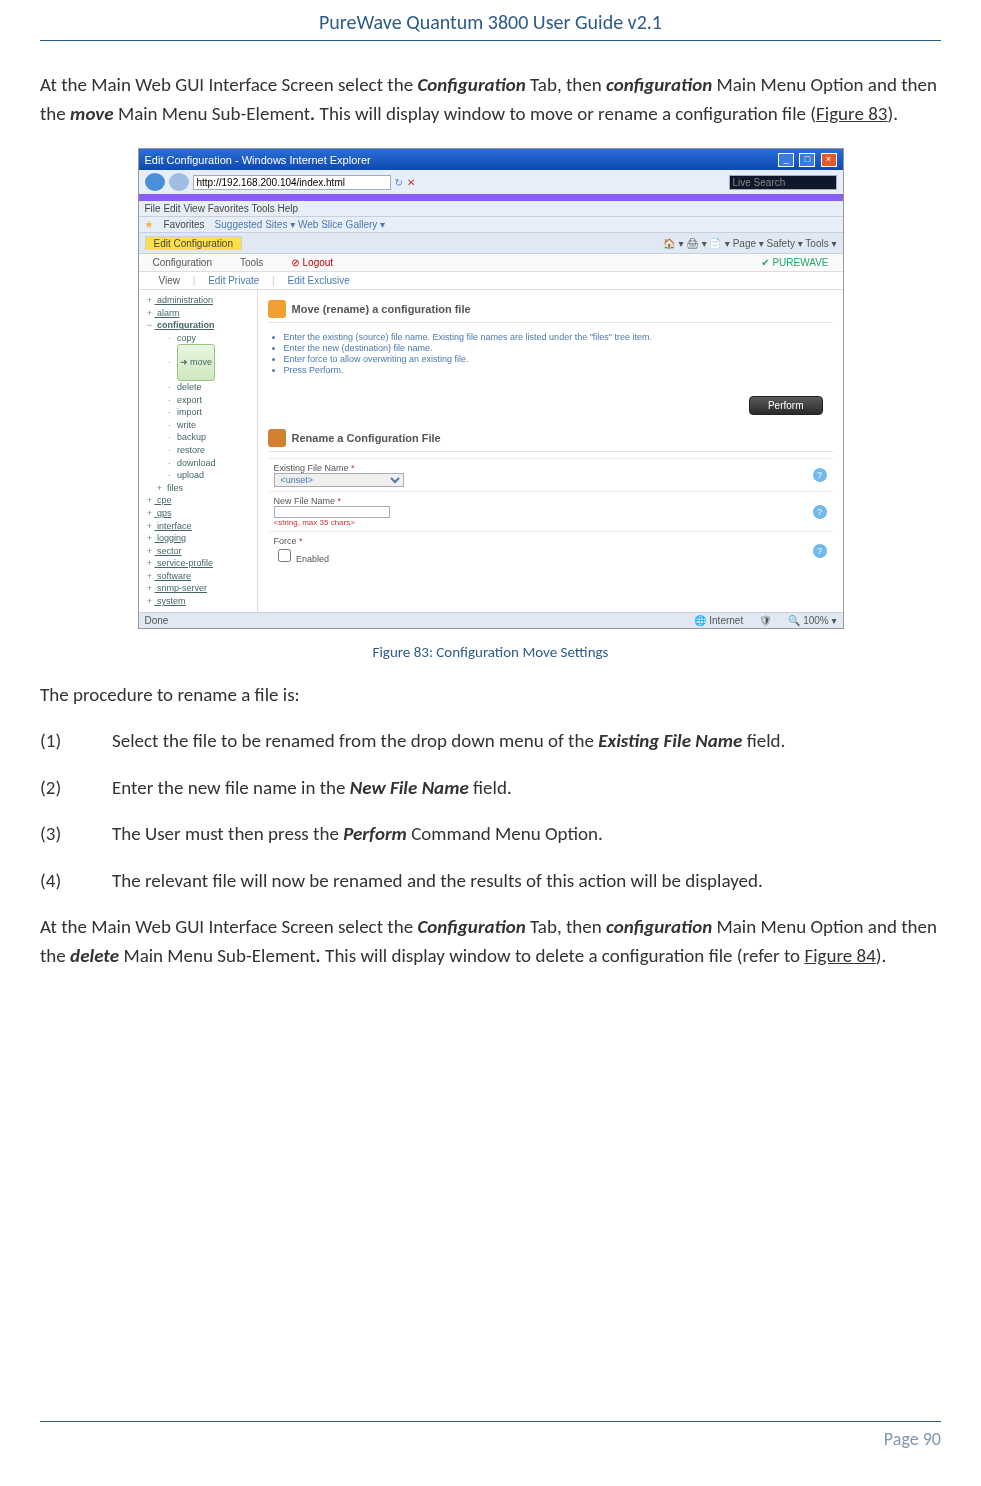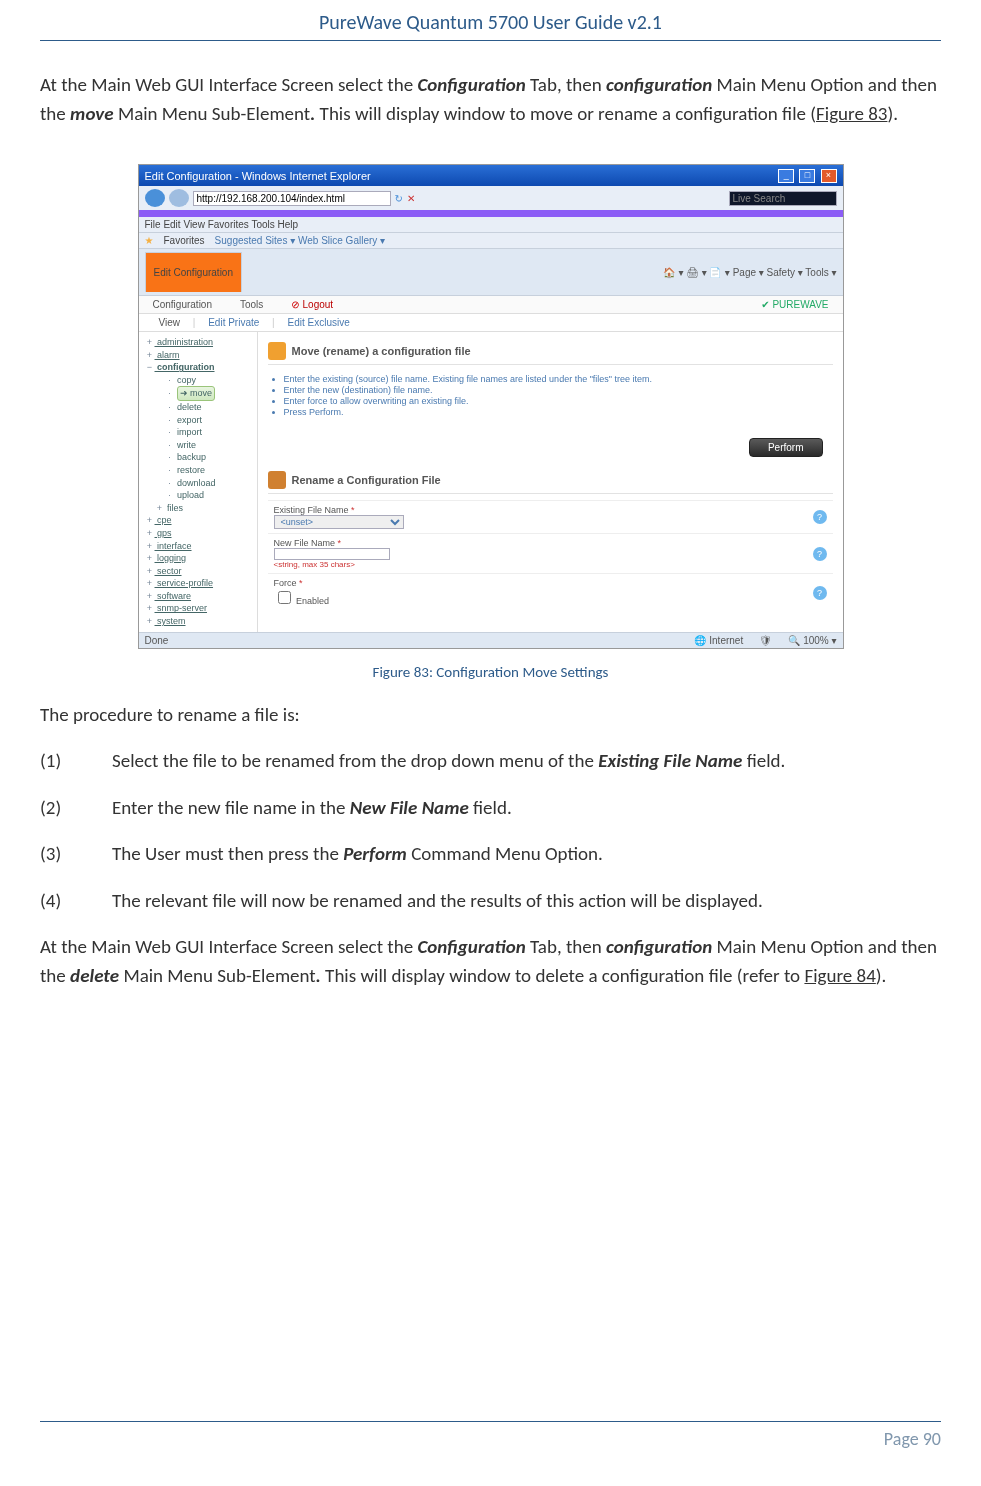--- a/index.html
+++ b/index.html
@@ -27,21 +27,21 @@
   .body-text {
     font-size: 19px;
     line-height: 1.5;
     color: #333;
     margin: 0 0 18px 0;
   }
   .bi { font-weight: bold; font-style: italic; }
   .fig-ref { text-decoration: underline; }
   .figure-wrap {
     text-align: center;
-    margin: 36px 0 10px 0;
+    margin: 20px 0 10px 0;
   }
   .figure-caption {
     text-align: center;
     font-size: 15px;
     color: #2d5b8a;
     margin: 14px 0 20px 0;
   }
   ol.proc {
     list-style: none;
     padding: 0;
@@ -128,24 +128,24 @@
   .ie-fav { display: flex; gap: 10px; align-items: center; }
   .ie-fav .star { color: #f5b042; }
   .ie-tabrow {
     display: flex;
     justify-content: space-between;
     align-items: center;
     padding: 3px 6px;
     background: #dfe8f3;
   }
   .ie-tabrow .tab {
-    background: #f97316;
+    background: #fde047;
     border: 1px solid #c7d0dc;
     border-bottom: none;
-    padding: 14px 8px;
+    padding: 1px 8px;
     font-size: 10px;
   }
   .ie-tabrow .rtool { font-size: 10px; color: #555; }
   .app-top {
     display: flex;
     font-size: 10px;
     background: #fafafa;
     border-bottom: 1px solid #ddd;
   }
   .app-top .atab {
@@ -179,21 +179,21 @@
   }
   .tree .node { white-space: nowrap; overflow: hidden; }
   .tree .exp { color: #789; display: inline-block; width: 10px; text-align: center; }
   .tree .i1 { padding-left: 0px; text-decoration: underline; }
   .tree .i2 { padding-left: 10px; }
   .tree .i3 { padding-left: 20px; }
   .tree .sel {
     background: linear-gradient(#e8f5e0, #cfe8c0);
     border: 1px solid #9ac47a;
     border-radius: 3px;
-    padding: 0 2px;
+    padding: 11px 2px;
     display: inline-block;
   }
   .content {
     flex: 1;
     padding: 6px 10px 10px 10px;
   }
   .sec-head {
     display: flex;
     align-items: center;
     gap: 6px;
@@ -275,21 +275,21 @@
     padding-top: 6px;
     width: calc(100% - 80px);
     text-align: right;
   }
 </style>
 </head>
 <body>
 
 <div class="page">
 
-  <div class="header-title">PureWave Quantum 5700 User Guide v2.1</div>
+  <div class="header-title">PureWave Quantum 3800 User Guide v2.1</div>
 
   <p class="body-text">
     <span>At the Main Web GUI Interface Screen select the </span><span class="bi">Configuration</span><span> Tab, then </span><span class="bi">configuration</span><span> Main Menu Option and then the </span><span class="bi">move</span><span> Main Menu Sub-Element</span><span class="bi">.</span><span> This will display window to move or rename a configuration file (</span><span class="fig-ref">Figure 83</span><span>).</span>
   </p>
 
   <div class="figure-wrap">
     <div class="fig-box">
       <div class="ie-titlebar">
         <span>Edit Configuration - Windows Internet Explorer</span>
         <span class="winbtns">

